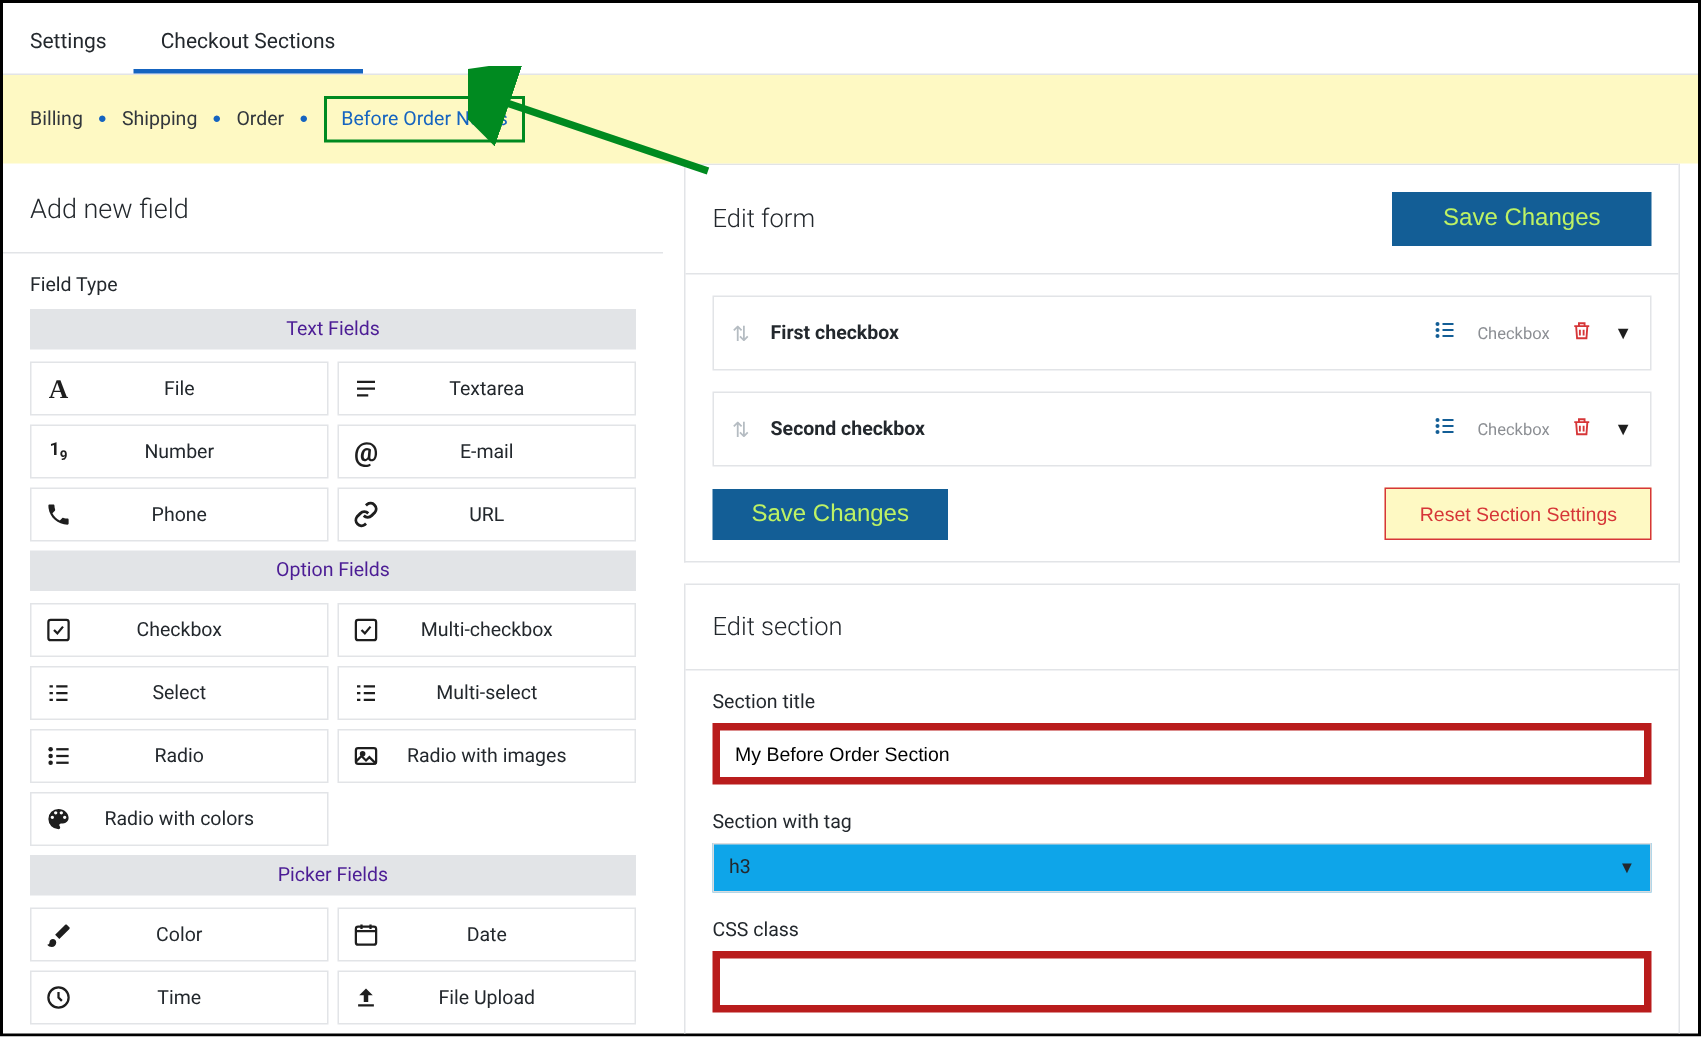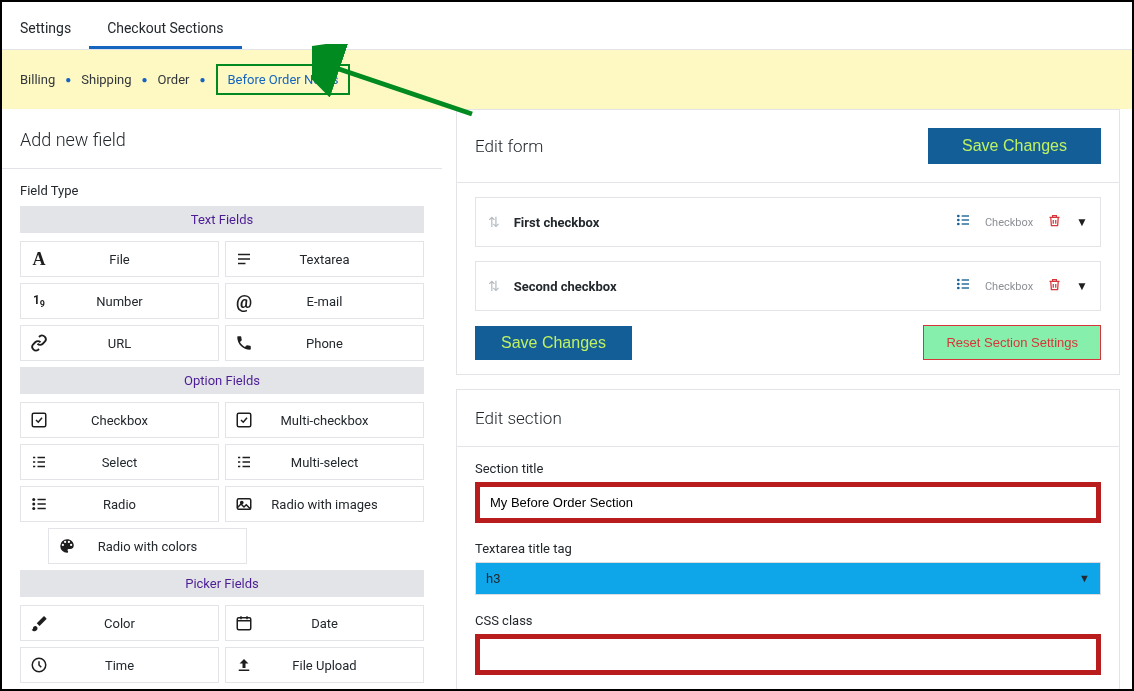--- a/index.html
+++ b/index.html
@@ -23,32 +23,32 @@
 
 .main { display: flex; gap: 14px; padding: 0 0 0 0; }
 
 
 .left { width: 440px; }
 .panel-header { padding: 20px 18px 18px; font-size: 18px; font-weight: 300; color: #23282d; border-bottom: 1px solid #e2e4e7; }
 .ft-label { padding: 14px 18px 8px; font-size: 13px; }
 .ft-group-hdr { background: #e2e4e7; text-align: center; padding: 6px 0; margin: 0 18px 8px; font-size: 13px; color: #4c1d95; }
 .ft-grid { display: flex; gap: 6px; margin: 0 18px 6px; }
 .ft-cell { flex: 1; border: 1px solid #e2e4e7; display: flex; align-items: center; height: 36px; cursor: pointer; background: #fff; }
-.ft-cell.single { flex: 0 0 calc(50% - 3px); margin-left: 28px; }
+.ft-cell.single { flex: 0 0 calc(50% - 3px); }
 .ft-icon { width: 36px; display: flex; align-items: center; justify-content: center; font-size: 16px; color: #1e1e1e; }
 .ft-text { flex: 1; text-align: center; font-size: 13px; padding-right: 36px; }
 
 
 .right { flex: 1; padding-right: 12px; }
 .rpanel { border: 1px solid #e2e4e7; border-top: none; margin-top: 0; margin-bottom: 14px; }
 .rpanel-hdr { display: flex; align-items: center; justify-content: space-between; padding: 18px 18px; border-bottom: 1px solid #e2e4e7; border-top: 1px solid #e2e4e7; }
 .rpanel-title { font-size: 17px; font-weight: 300; }
 .btn { border: none; color: #bef264; background: #135e96; padding: 9px 34px; font-size: 16px; cursor: pointer; }
 .btn-sm { padding: 8px 26px; }
-.btn-outline-red { background: #86efac; border: 1px solid #d63638; color: #d63638; padding: 9px 22px; font-size: 13px; cursor: pointer; }
+.btn-outline-red { background: #fef9c3; border: 1px solid #d63638; color: #d63638; padding: 9px 22px; font-size: 13px; cursor: pointer; }
 
 .form-body { padding: 14px 18px; }
 
 
 .field-row { border: 1px solid #e2e4e7; display: flex; align-items: center; padding: 14px 12px; margin-bottom: 14px; }
 .drag-icon { color: #b5bcc2; margin-right: 14px; font-size: 14px; }
 .field-name { font-weight: bold; font-size: 13px; flex: 1; }
 .row-icons { display: flex; align-items: center; gap: 14px; }
 .type-badge { color: #8c8f94; font-size: 11px; }
 .list-icon { color: #135e96; font-size: 15px; }
@@ -130,34 +130,34 @@
         <div class="ft-cell">
             <span class="ft-icon">
               <b style="font-size:18px">@</b>
             </span>
             <span class="ft-text">E-mail</span>
           </div>
       </div>
       <div class="ft-grid">
         <div class="ft-cell">
             <span class="ft-icon">
+              <svg class="ico" viewBox="0 0 24 24" fill="currentColor">
+                <path d="M6.6 10.8c1.4 2.8 3.8 5.2 6.6 6.6l2.2-2.2c.3-.3.7-.4 1-.2 1.2.4 2.4.6 3.6.6.6 0 1 .4 1 1V20c0 .6-.4 1-1 1C10.6 21 3 13.4 3 4c0-.6.4-1 1-1h3.4c.6 0 1 .4 1 1 0 1.2.2 2.4.6 3.6.1.3 0 .7-.2 1l-2.2 2.2z"></path>
+              </svg>
+            </span>
+            <span class="ft-text">Phone</span>
+          </div>
+        <div class="ft-cell">
+            <span class="ft-icon">
               <svg class="ico" viewBox="0 0 24 24" fill="none" stroke="currentColor" stroke-width="2.5">
                 <path d="M10 13a5 5 0 0 0 7 0l3-3a5 5 0 0 0-7-7l-1 1"></path>
                 <path d="M14 11a5 5 0 0 0-7 0l-3 3a5 5 0 0 0 7 7l1-1"></path>
               </svg>
             </span>
             <span class="ft-text">URL</span>
-          </div>
-        <div class="ft-cell">
-            <span class="ft-icon">
-              <svg class="ico" viewBox="0 0 24 24" fill="currentColor">
-                <path d="M6.6 10.8c1.4 2.8 3.8 5.2 6.6 6.6l2.2-2.2c.3-.3.7-.4 1-.2 1.2.4 2.4.6 3.6.6.6 0 1 .4 1 1V20c0 .6-.4 1-1 1C10.6 21 3 13.4 3 4c0-.6.4-1 1-1h3.4c.6 0 1 .4 1 1 0 1.2.2 2.4.6 3.6.1.3 0 .7-.2 1l-2.2 2.2z"></path>
-              </svg>
-            </span>
-            <span class="ft-text">Phone</span>
           </div>
       </div>
 
       <div class="ft-group-hdr">Option Fields</div>
       <div class="ft-grid">
         <div class="ft-cell">
             <span class="ft-icon">
               <svg class="ico" viewBox="0 0 24 24" fill="none" stroke="currentColor" stroke-width="2">
                 <rect x="3" y="3" width="18" height="18" rx="2"></rect>
                 <path d="M8 12l3 3 5-6"></path>
@@ -333,21 +333,21 @@
       <div class="rpanel">
         <div class="rpanel-hdr">
           <div class="rpanel-title">Edit section</div>
         </div>
         <div class="form-body">
           <div class="form-group">
             <label class="form-label">Section title</label>
             <input class="form-input" type="text" value="My Before Order Section" style="">
           </div>
           <div class="form-group">
-            <label class="form-label">Textarea title tag</label>
+            <label class="form-label">Section with tag</label>
             <div class="form-select">
               <span>h3</span>
               <span class="chev-down">▼</span>
             </div>
           </div>
           <div class="form-group">
             <label class="form-label">CSS class</label>
             <input class="form-input" type="text" value="" style="">
           </div>
           <button class="btn btn-sm">Save Changes</button>

